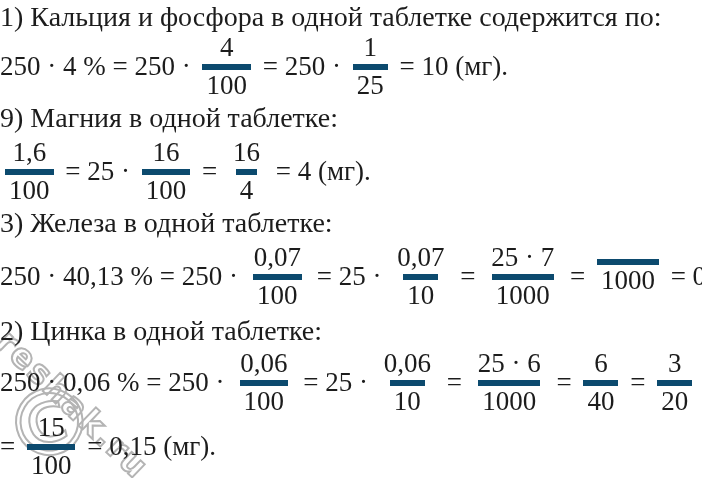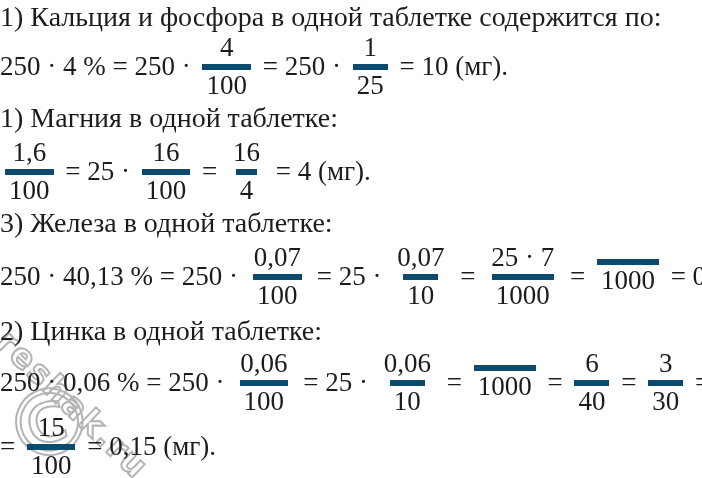--- a/index.html
+++ b/index.html
@@ -75,21 +75,21 @@
       <span class="den">100</span>
     </span>
     <span class="eqtext"> = 250 · </span>
     <span class="frac">
       <span class="num">1</span>
       <span class="den">25</span>
     </span>
     <span class="eqtext"> = 10 (мг).</span>
   </div>
 
-<div class="row heading" style="top:103px">1) Магния в одной таблетке:</div>
+<div class="row heading" style="top:103px">9) Магния в одной таблетке:</div>
 <div class="row equation" style="top:139px">
     <span class="frac">
       <span class="num">1,6</span>
       <span class="den">100</span>
     </span>
     <span class="eqtext"> = 25 · </span>
     <span class="frac">
       <span class="num">16</span>
       <span class="den">100</span>
     </span>
@@ -132,31 +132,32 @@
       <span class="num">0,06</span>
       <span class="den">100</span>
     </span>
     <span class="eqtext"> = 25 · </span>
     <span class="frac">
       <span class="num">0,06</span>
       <span class="den">10</span>
     </span>
     <span class="eqtext"> = </span>
     <span class="frac">
+      <span class="num">25 · 6</span>
       <span class="den">1000</span>
     </span>
     <span class="eqtext"> = </span>
     <span class="frac">
       <span class="num">6</span>
       <span class="den">40</span>
     </span>
     <span class="eqtext"> = </span>
     <span class="frac">
       <span class="num">3</span>
-      <span class="den">30</span>
+      <span class="den">20</span>
     </span>
     <span class="eqtext"> =</span>
   </div>
 <div class="row equation" style="top:414px">
     <span class="eqtext">= </span>
     <span class="frac">
       <span class="num">15</span>
       <span class="den">100</span>
     </span>
     <span class="eqtext"> = 0,15 (мг).</span>

